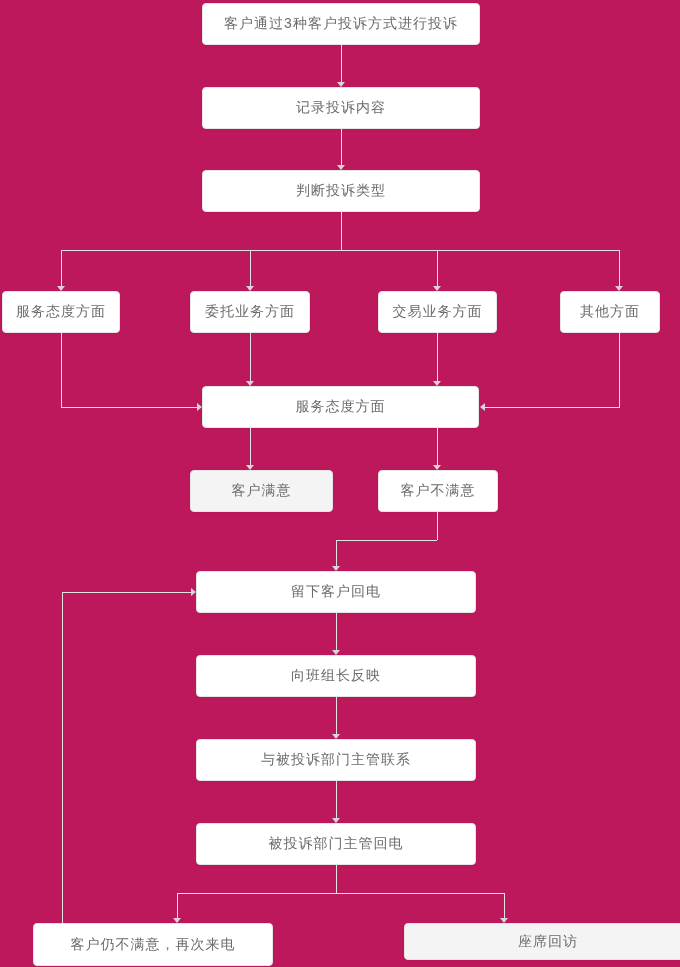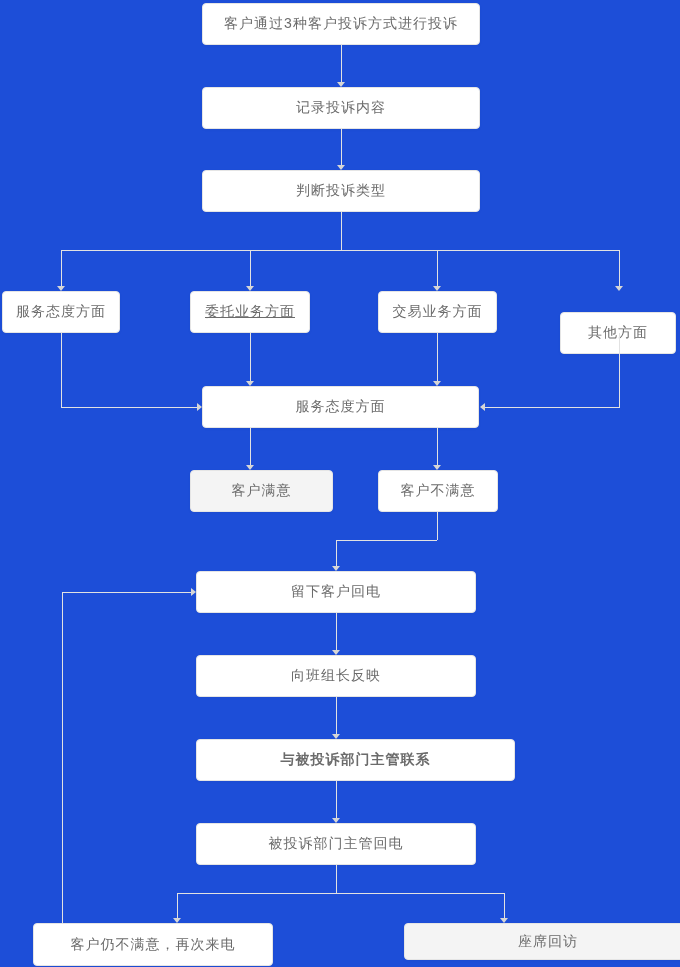--- a/index.html
+++ b/index.html
@@ -7,21 +7,21 @@
     --arrow:#d6d6d6;
     --border:#e5e5e5;
     --boxbg:#ffffff;
     --boxbg-alt:#f4f4f4;
     --text:#6b6b6b;
   }
   html,body{margin:0;padding:0;background:#ffffff;}
   .canvas{
     position:relative;
     width:680px;height:967px;
-    background:#1d4ed8;
+    background:#be185d;
     font-family:"Liberation Sans","DejaVu Sans",sans-serif;
     overflow:hidden;
   }
   .node{
     position:absolute;
     box-sizing:border-box;
     height:42px;
     background:var(--boxbg);
     border:1px solid var(--border);
     border-radius:4px;
@@ -42,32 +42,32 @@
 </head>
 <body>
 
 <div class="canvas">
 
   <div class="node" style="left:202px;top:3px;width:278px;">客户通过3种客户投诉方式进行投诉</div>
   <div class="node" style="left:202px;top:87px;width:278px;font-family:Liberation Serif, serif;">记录投诉内容</div>
   <div class="node" style="left:202px;top:170px;width:278px;">判断投诉类型</div>
 
   <div class="node" style="left:2px;top:291px;width:118px;">服务态度方面</div>
-  <div class="node" style="left:190px;top:291px;width:120px;text-decoration:underline;">委托业务方面</div>
+  <div class="node" style="left:190px;top:291px;width:120px;">委托业务方面</div>
   <div class="node" style="left:378px;top:291px;width:119px;">交易业务方面</div>
-  <div class="node" style="left:560px;top:291px;width:116px;margin-top:21px;">其他方面</div>
+  <div class="node" style="left:560px;top:291px;width:100px;">其他方面</div>
 
   <div class="node" style="left:202px;top:386px;width:277px;">服务态度方面</div>
 
   <div class="node gray" style="left:190px;top:470px;width:143px;">客户满意</div>
   <div class="node" style="left:378px;top:470px;width:120px;">客户不满意</div>
 
   <div class="node" style="left:196px;top:571px;width:280px;">留下客户回电</div>
   <div class="node" style="left:196px;top:655px;width:280px;">向班组长反映</div>
-  <div class="node" style="left:196px;top:739px;width:319px;font-weight:bold;">与被投诉部门主管联系</div>
+  <div class="node" style="left:196px;top:739px;width:280px;">与被投诉部门主管联系</div>
   <div class="node" style="left:196px;top:823px;width:280px;">被投诉部门主管回电</div>
 
   <div class="node" style="left:33px;top:923px;width:240px;height:43px;">客户仍不满意，再次来电</div>
   <div class="node gray" style="left:360px;top:923px;width:288px;height:37px;margin-left:44px;">座席回访</div>
 
   <div class="vline" style="left:341px;top:45px;height:38px;"></div>
   <div class="arr arr-d" style="left:337px;top:82px;"></div>
   <div class="vline" style="left:341px;top:129px;height:37px;"></div>
   <div class="arr arr-d" style="left:337px;top:165px;"></div>
 

